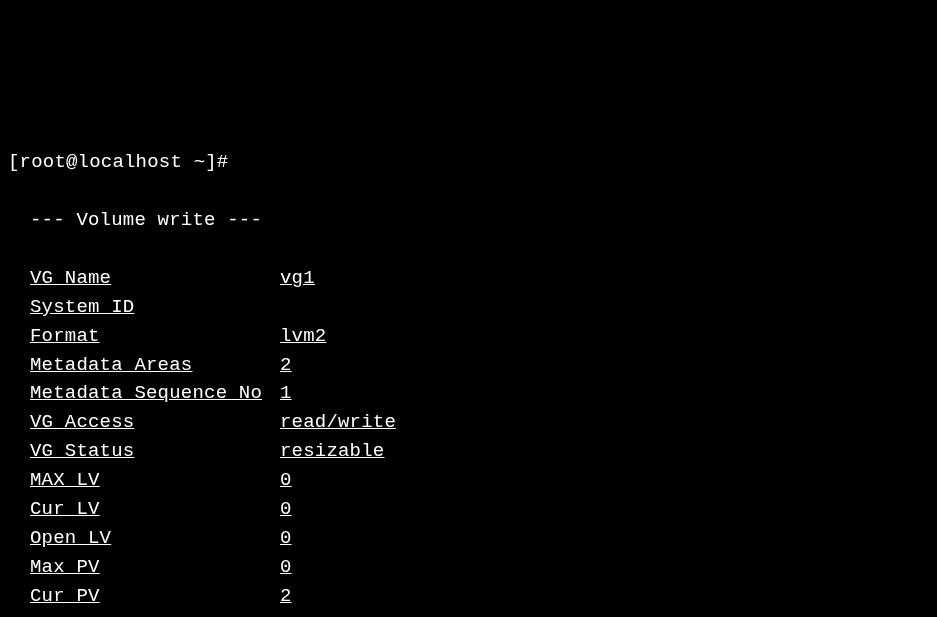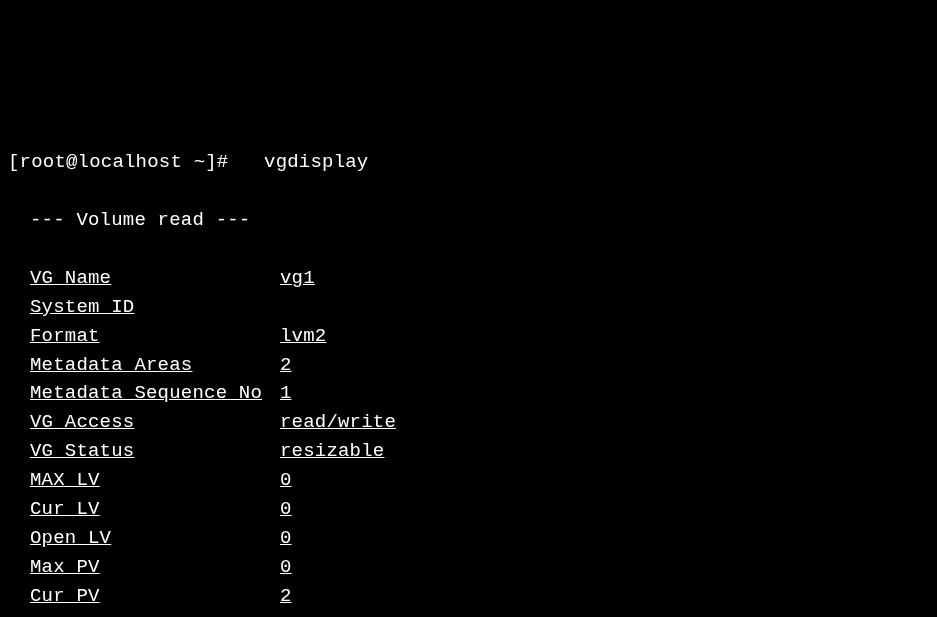--- a/index.html
+++ b/index.html
@@ -17,21 +17,20 @@
       width: 937px;
       height: 617px;
       white-space: pre;
       letter-spacing: 0.2px;
     }
     .terminal {
       font-family: inherit;
     }
     .prompt-line {
       display: flex;
-      gap: 24px;
     }
     .row {
       display: flex;
       text-decoration: underline;
     }
     .label-col {
       display: inline-block;
       min-width: 272px;
       padding-left: 22px;
     }
@@ -41,19 +40,19 @@
     .header-line {
       padding-left: 22px;
     }
   </style>
 </head>
 <body>
 
 
 
 <div class="terminal">
-<div class="prompt-line"><span>[root@localhost ~]# </span><span>vgdisplay</span></div>
-<div class="header-line">--- Volume read ---</div>
+<div class="prompt-line"><span>[root@localhost ~]# </span></div>
+<div class="header-line">--- Volume write ---</div>
 <div id="fields-container"><div class="row"><span class="label-col">VG Name</span><span class="value-col">vg1</span></div><div class="row"><span class="label-col">System ID</span><span class="value-col"></span></div><div class="row"><span class="label-col">Format</span><span class="value-col">lvm2</span></div><div class="row"><span class="label-col">Metadata Areas</span><span class="value-col">2</span></div><div class="row"><span class="label-col">Metadata Sequence No</span><span class="value-col">1</span></div><div class="row"><span class="label-col">VG Access</span><span class="value-col">read/write</span></div><div class="row"><span class="label-col">VG Status</span><span class="value-col">resizable</span></div><div class="row"><span class="label-col">MAX LV</span><span class="value-col">0</span></div><div class="row"><span class="label-col">Cur LV</span><span class="value-col">0</span></div><div class="row"><span class="label-col">Open LV</span><span class="value-col">0</span></div><div class="row"><span class="label-col">Max PV</span><span class="value-col">0</span></div><div class="row"><span class="label-col">Cur PV</span><span class="value-col">2</span></div><div class="row"><span class="label-col">Act PV</span><span class="value-col">2</span></div></div>
 </div>
 
 
 
 
 </body></html>

